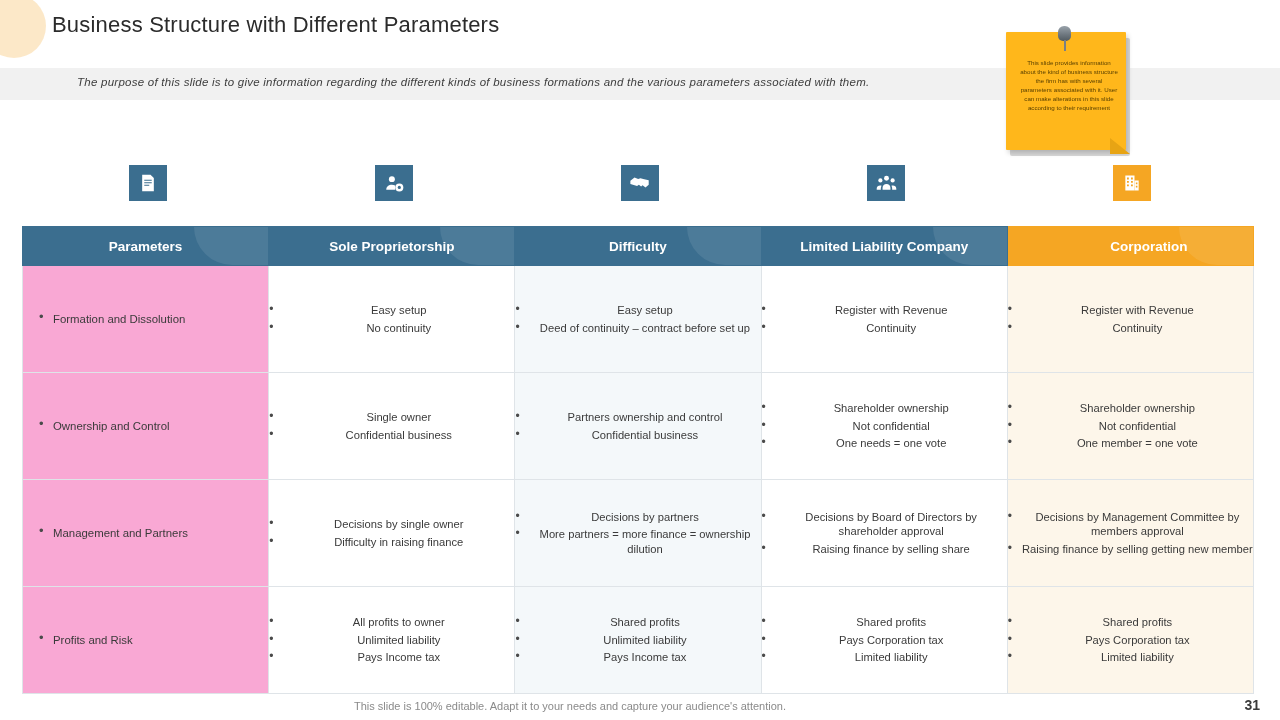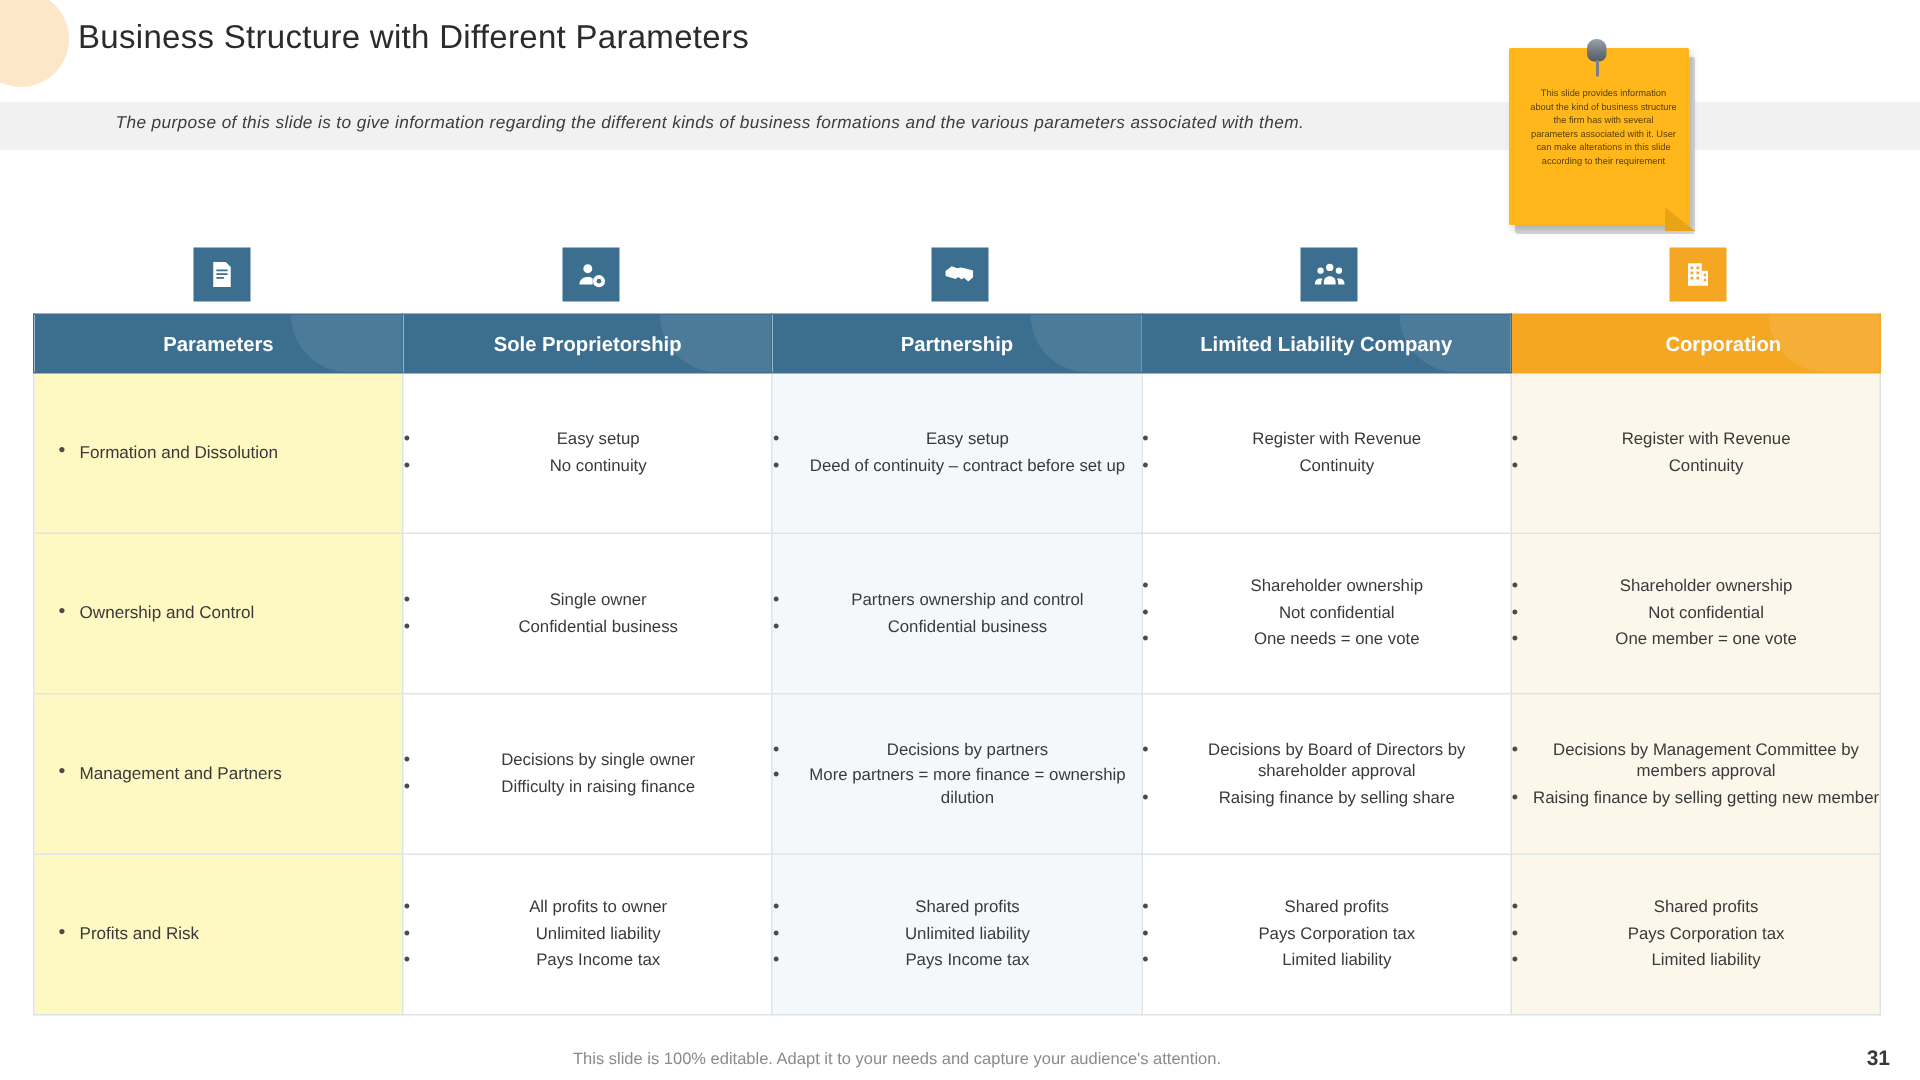--- a/index.html
+++ b/index.html
@@ -136,21 +136,21 @@
     align-items: center;
     justify-content: center;
   }
   .icon-tile.orange { background: #f5a623; }
   .icon-tile svg { display: block; }
 
   
   .table {
     position: absolute;
     left: 22px;
-    top: 209px;
+    top: 226px;
     width: 1232px;
     border-collapse: collapse;
     table-layout: fixed;
   }
   .table th, .table td {
     border: 1px solid #dfe4e8;
     vertical-align: middle;
     padding: 0;
   }
   .table thead th {
@@ -197,21 +197,21 @@
   }
   .cell li:last-child { margin-bottom: 0; }
   .cell li::before {
     content: "\2022";
     position: absolute;
     left: 0;
     top: -1px;
     color: #4a4a4a;
     font-size: 12px;
   }
-  td.col-param { background: #fef9c3; width: 252px; }
+  td.col-param { background: #f9a8d4; width: 252px; }
   td.col-sole  { background: #ffffff; width: 244px; }
   td.col-part  { background: #f4f8fa; width: 246px; }
   td.col-llc   { background: #ffffff; width: 242px; }
   td.col-corp  { background: #fdf6ea; width: 248px; }
   tr.row { height: 107px; }
   .param-label {
     padding-left: 30px;
     position: relative;
     font-size: 11.4px;
     color: #3a3a3a;
@@ -226,21 +226,20 @@
   }
 
   .footer {
     position: absolute;
     left: 0;
     top: 700px;
     width: 1140px;
     text-align: center;
     font-size: 11px;
     color: #8a8a8a;
-    margin-left: 28px;
   }
   .page-num {
     position: absolute;
     right: 20px;
     top: 697px;
     font-size: 14px;
     font-weight: bold;
     color: #3a3a3a;
   }
 </style>
@@ -299,21 +298,21 @@
     <path d="M15 9h5v12h-5z"></path>
     <path d="M6 5.5h2.2v2.2H6zM10.8 5.5H13v2.2h-2.2zM6 9.6h2.2v2.2H6zM10.8 9.6H13v2.2h-2.2zM6 13.7h2.2v2.2H6zM10.8 13.7H13v2.2h-2.2zM16.6 11.4h1.9v2h-1.9zM16.6 15.3h1.9v2h-1.9z" fill="#f5a623"></path>
   </svg>
 </div>
 
 <table class="table">
   <thead>
     <tr>
       <th><span>Parameters</span><span class="hdr-sheen"></span></th>
       <th><span>Sole Proprietorship</span><span class="hdr-sheen"></span></th>
-      <th><span>Partnership</span><span class="hdr-sheen"></span></th>
+      <th><span>Difficulty</span><span class="hdr-sheen"></span></th>
       <th><span>Limited Liability Company</span><span class="hdr-sheen"></span></th>
       <th class="orange"><span>Corporation</span><span class="hdr-sheen"></span></th>
     </tr>
   </thead>
   <tbody>
     <tr class="row">
       <td class="col-param cell">
           <div class="param-label">Formation and Dissolution</div>
         </td>
       <td class="col-sole cell">

